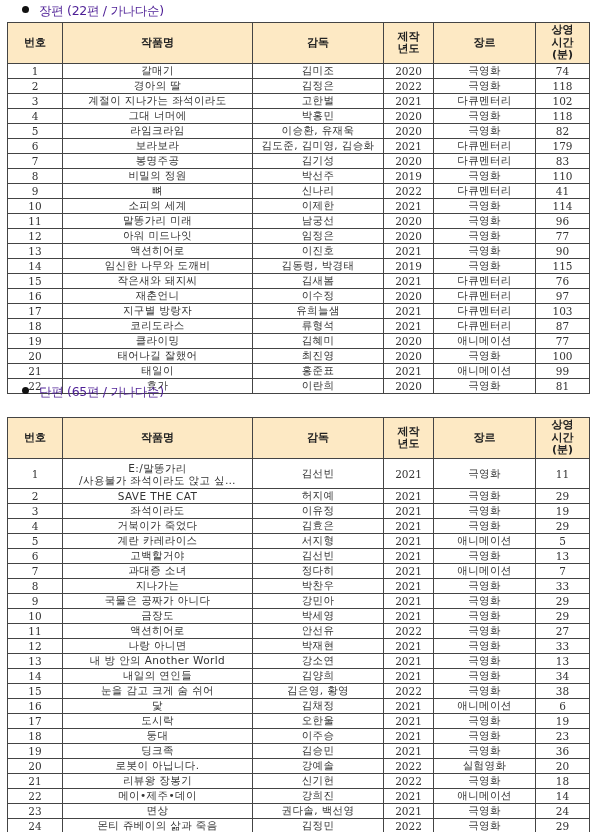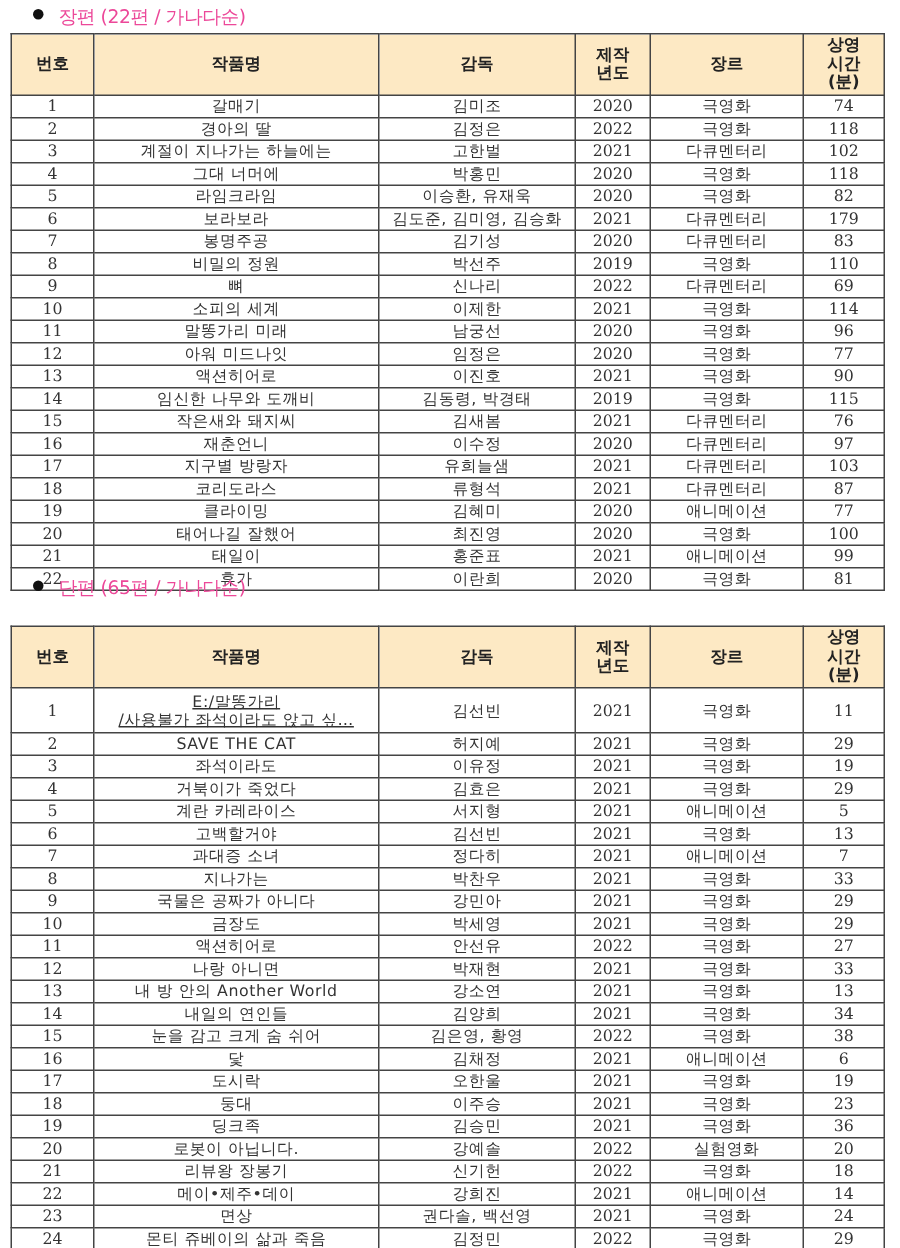--- a/index.html
+++ b/index.html
@@ -13,21 +13,21 @@
       position: relative;
       overflow: hidden;
       font-family: "DejaVu Sans", "Liberation Sans", sans-serif;
       color: #222;
     }
     .section-title {
       position: absolute;
       left: 22px;
       font-size: 12.5px;
       line-height: 16px;
-      color: #ec4899;
+      color: #4c1d95;
       letter-spacing: -0.3px;
       white-space: nowrap;
     }
     .section-title .bullet {
       display: inline-block;
       width: 7px;
       height: 7px;
       border-radius: 50%;
       background: #111;
       margin-right: 10px;
@@ -72,21 +72,20 @@
       font-family: "DejaVu Serif", "Liberation Serif", serif;
       letter-spacing: 0;
       font-size: 10.5px;
     }
     #feature-table tbody tr { height: 14.8px; }
     #short-table tbody tr { height: 14.8px; }
     #short-table tbody tr.tall { height: 30px; }
     td.title.wrap {
       white-space: normal;
       line-height: 12px;
-      text-decoration: underline;
     }
     .col-num { width: 55px; }
     .col-title { width: 190px; }
     .col-dir { width: 131px; }
     .col-year { width: 50px; }
     .col-genre { width: 102px; }
     .col-dur { width: 54px; }
   </style>
 </head>
 <body>
@@ -133,21 +132,21 @@
       <tr>
         <td class="num">2</td>
         <td class="title">경아의 딸</td>
         <td class="dir">김정은</td>
         <td class="year">2022</td>
         <td class="genre">극영화</td>
         <td class="dur">118</td>
       </tr>
       <tr>
         <td class="num">3</td>
-        <td class="title">계절이 지나가는 하늘에는</td>
+        <td class="title">계절이 지나가는 좌석이라도</td>
         <td class="dir">고한벌</td>
         <td class="year">2021</td>
         <td class="genre">다큐멘터리</td>
         <td class="dur">102</td>
       </tr>
       <tr>
         <td class="num">4</td>
         <td class="title">그대 너머에</td>
         <td class="dir">박홍민</td>
         <td class="year">2020</td>
@@ -185,21 +184,21 @@
         <td class="year">2019</td>
         <td class="genre">극영화</td>
         <td class="dur">110</td>
       </tr>
       <tr>
         <td class="num">9</td>
         <td class="title">뼈</td>
         <td class="dir">신나리</td>
         <td class="year">2022</td>
         <td class="genre">다큐멘터리</td>
-        <td class="dur">69</td>
+        <td class="dur">41</td>
       </tr>
       <tr>
         <td class="num">10</td>
         <td class="title">소피의 세계</td>
         <td class="dir">이제한</td>
         <td class="year">2021</td>
         <td class="genre">극영화</td>
         <td class="dur">114</td>
       </tr>
       <tr>

